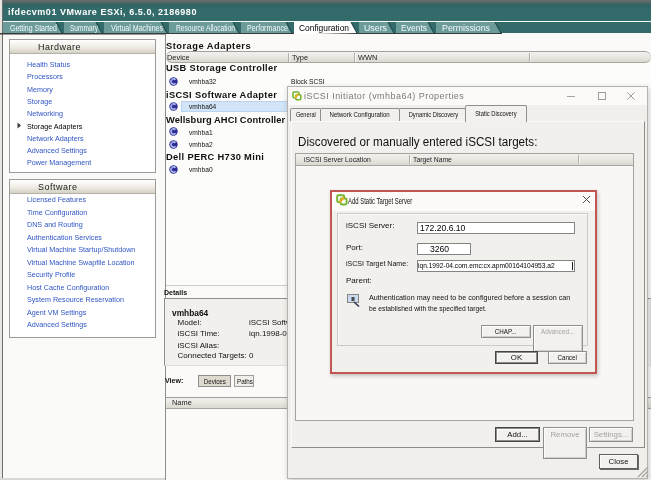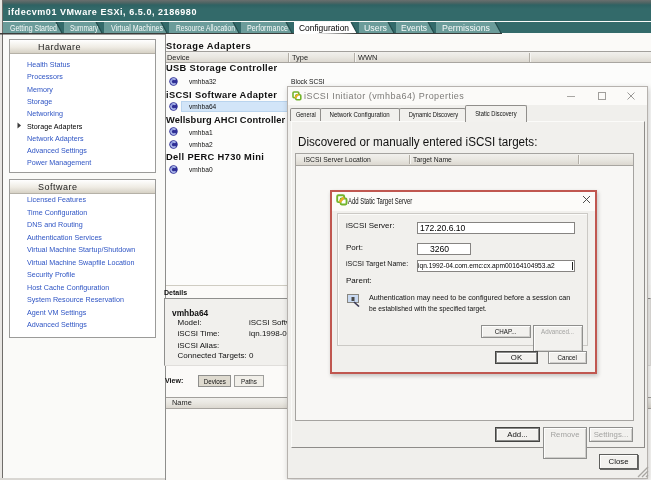--- a/index.html
+++ b/index.html
@@ -110,21 +110,21 @@
   <div class="sitem" style="top:282.5px;">Host Cache Configuration</div>
   <div class="sitem" style="top:295px;">System Resource Reservation</div>
   <div class="sitem" style="top:307.5px;">Agent VM Settings</div>
   <div class="sitem" style="top:320px;">Advanced Settings</div>
 
   <div class="abs" id="mainbg"></div>
   <div class="abs" id="listbg"></div>
   <div class="abs" id="mainline"></div>
   <div class="abs" style="left:166px;top:40.5px;font-size:9.3px;font-weight:bold;color:#111;letter-spacing:0.5px;">Storage Adapters</div>
 
-  <div class="abs thead" style="left:166px;top:51px;width:485px;height:10px;">
+  <div class="abs thead" style="left:166px;top:51px;width:485px;height:10px;border-radius:6px;">
     <div class="hlabel" style="left:1px;">Device</div>
     <div class="hlabel" style="left:125.5px;">Type</div>
     <div class="hlabel" style="left:191.5px;">WWN</div>
     <div class="tsep" style="left:121.5px;"></div>
     <div class="tsepw" style="left:122.5px;"></div>
     <div class="tsep" style="left:187.5px;"></div>
     <div class="tsepw" style="left:188.5px;"></div>
     <div class="tsep" style="left:362.5px;"></div>
     <div class="tsepw" style="left:363.5px;"></div>
   </div>
@@ -173,21 +173,21 @@
   <div class="abs" style="left:172px;top:307.5px;font-size:8.8px;font-weight:bold;color:#101010;transform:scaleX(0.95);transform-origin:0 50%;">vmhba64</div>
   <div class="dlbl" style="left:177.5px;top:317.5px;">Model:</div>
   <div class="dlbl" style="left:249px;top:317.5px;">iSCSI Software Adapter</div>
   <div class="dlbl" style="left:177.5px;top:328.5px;">iSCSI Time:</div>
   <div class="dlbl" style="left:249px;top:328.5px;">iqn.1998-01.com.vmware:ifdecvm01</div>
   <div class="dlbl" style="left:177.5px;top:340.5px;">iSCSI Alias:</div>
   <div class="dlbl" style="left:177.5px;top:350.5px;">Connected Targets:</div>
   <div class="dlbl" style="left:249px;top:350.5px;">0</div>
   <div class="abs" style="left:164.5px;top:376px;font-size:8px;font-weight:bold;color:#101010;transform:scaleX(0.88);transform-origin:0 50%;">View:</div>
   <div class="abs" style="left:198px;top:374.5px;width:33px;height:12px;background:#dedacf;border:1px solid #8f8f8d;font-size:7.8px;text-align:center;color:#111;line-height:11px;box-sizing:border-box;"><span class="sqc">Devices</span></div>
-  <div class="abs" style="left:233.5px;top:374.5px;width:30px;height:12px;background:#f1efe9;border:1px solid #9f9f9d;font-size:7.8px;text-align:center;color:#111;line-height:11px;box-sizing:border-box;"><span class="sqc">Paths</span></div>
+  <div class="abs" style="left:233.5px;top:374.5px;width:20px;height:12px;background:#f1efe9;border:1px solid #9f9f9d;font-size:7.8px;text-align:center;color:#111;line-height:11px;box-sizing:border-box;"><span class="sqc">Paths</span></div>
   <div class="abs thead" style="left:166px;top:396.5px;width:485px;height:10px;">
     <div class="hlabel" style="left:6px;top:0;">Name</div>
   </div>
 
   <div class="abs" style="left:287px;top:86px;width:359px;height:391px;background:#f0efec;border:1px solid #b6b2ae;box-shadow:1px 2px 6px rgba(0,0,0,0.2);box-sizing:content-box;">
 
     <div class="abs" style="left:0;top:0;width:100%;height:18px;background:#fbfaf8;"></div>
     <svg class="abs" style="left:4px;top:4px;" width="10" height="10" viewBox="0 0 10 10">
         <rect x="1" y="1" width="5.8" height="5.8" rx="1" fill="#ffffff" stroke="#72b42c" stroke-width="1.6"></rect>
         <rect x="3.8" y="3.8" width="5" height="5" rx="1" fill="#ffffff" stroke="#72b42c" stroke-width="1.6"></rect>

